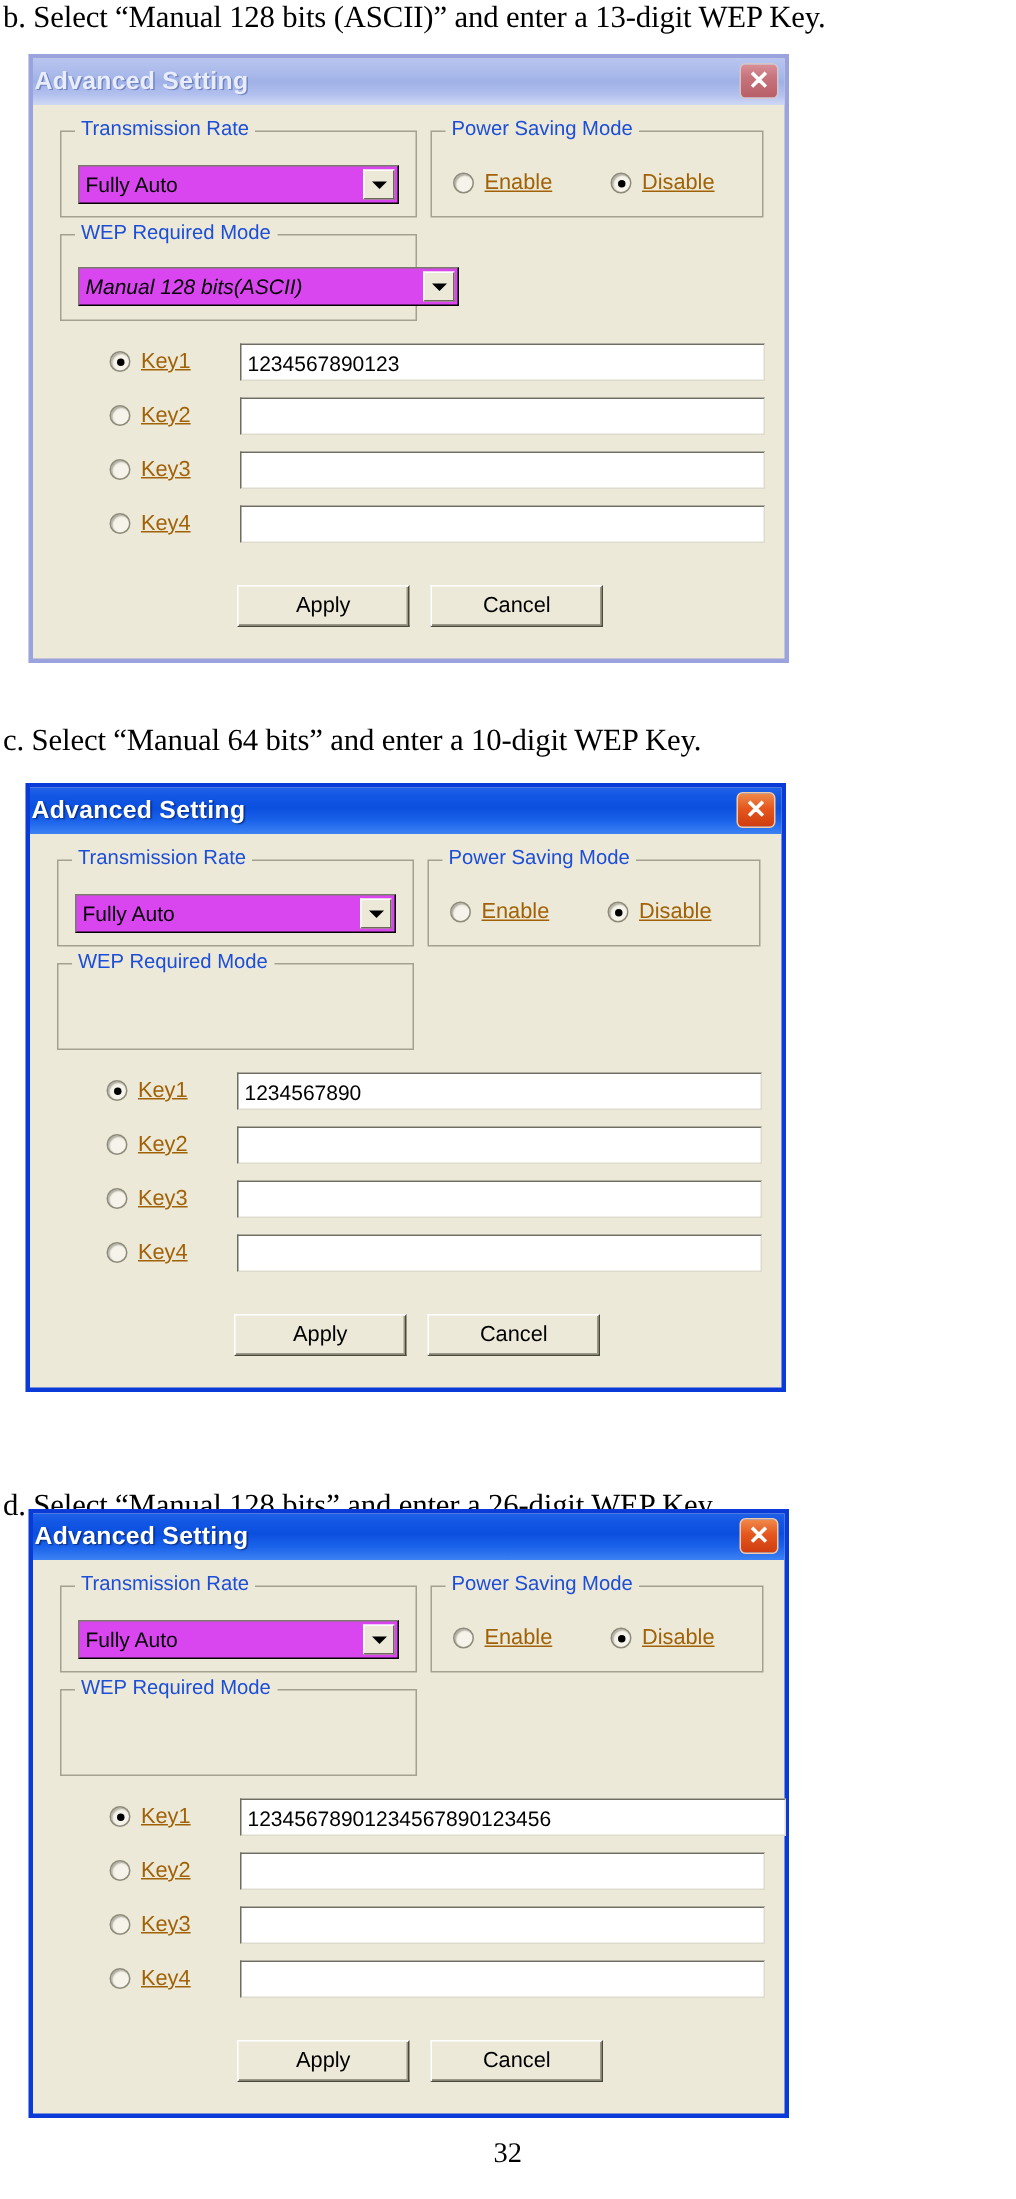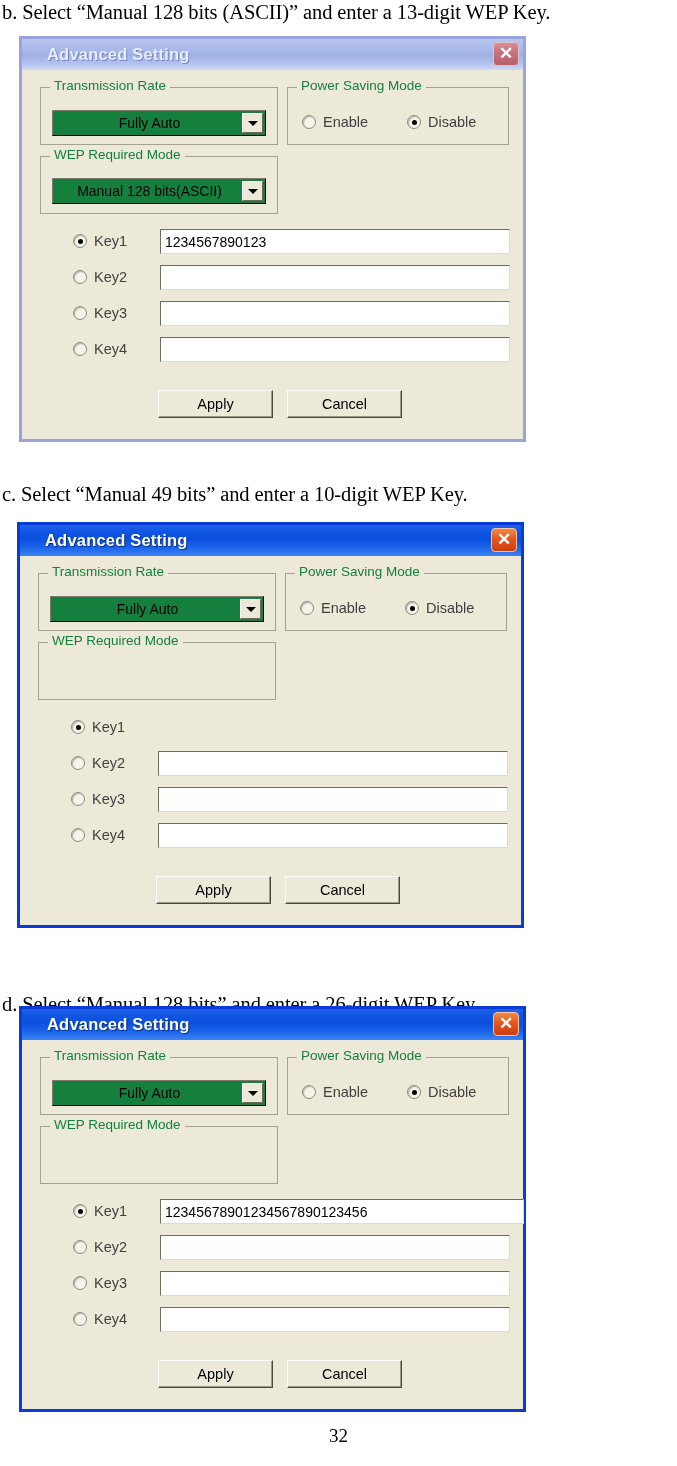--- a/index.html
+++ b/index.html
@@ -32,21 +32,21 @@
     box-shadow: 0 0 0 0 transparent;
   }
   .dialog.faded { border-color: #9aa3dd; }
   .dialog.vivid  { border-color: #0a3ad8; }
 
   .titlebar {
     height: 31px;
     position: relative;
     display: flex;
     align-items: center;
-    padding-left: 25px;
+    padding-left: 1px;
   }
   .dialog.faded .titlebar {
     background: linear-gradient(to bottom, #b8c5ef 0%, #a9b9ea 34%, #9fb1e6 50%, #b2c0ee 78%, #cfd8f4 100%);
   }
   .dialog.vivid .titlebar {
     background: linear-gradient(to bottom, #2161e8 0%, #1257e4 18%, #0b4fdf 44%, #1b63ea 72%, #3c82f4 100%);
   }
   .titlebar-text {
     font-family: "Liberation Sans", sans-serif;
     font-weight: bold;
@@ -93,34 +93,33 @@
     background: transparent;
   }
   .groupbox > .gb-legend {
     position: absolute;
     top: -10px;
     left: 9px;
     background: #ece9d8;
     padding: 0 4px;
     font-family: "Liberation Sans", sans-serif;
     font-size: 13.5px;
-    color: #15803d;
+    color: #1d4ed8;
     white-space: nowrap;
   }
 
   
   .combo {
     position: absolute;
-    background: #15803d;
+    background: #d946ef;
     border: 1px solid #000000;
     border-top-color: #7c7a6c;
     border-left-color: #7c7a6c;
     display: flex;
     align-items: center;
-    text-align: center;
   }
   .combo .combo-text {
     flex: 1;
     padding-left: 4px;
     font-family: "Liberation Sans", sans-serif;
     font-size: 14px;
     color: #000000;
     white-space: nowrap;
     overflow: hidden;
   }
@@ -163,22 +162,23 @@
   }
   .radio.checked::after {
     content: "";
     width: 5px; height: 5px;
     border-radius: 50%;
     background: #000000;
   }
   .radio-label {
     font-family: "Liberation Sans", sans-serif;
     font-size: 14.5px;
-    color: #404040;
+    color: #a16207;
     white-space: nowrap;
+    text-decoration: underline;
   }
 
   
   .textfield {
     position: absolute;
     background: #ffffff;
     border: 1px solid #dedbce;
     border-top: 1px solid #6f6d60;
     border-left: 1px solid #6f6d60;
     display: flex;
@@ -249,21 +249,21 @@
       <span class="radio-label">Enable</span>
     </div>
     <div class="radio-row" style="left:385px; top:44px;">
       <span class="radio checked"></span>
       <span class="radio-label">Disable</span>
     </div>
 
     <div class="groupbox" style="left:18px; top:86px; width:238px; height:58px;">
       <span class="gb-legend">WEP Required Mode</span>
     </div>
-    <div class="combo" style="left:30px; top:108px; width:214px; height:26px;">
+    <div class="combo" style="left:30px; top:108px; width:254px; height:26px;font-style:italic;">
       <span class="combo-text">Manual 128 bits(ASCII)</span>
       <span class="combo-arrow">
           <i class="arrow-glyph"></i>
         </span>
     </div>
 
     <div class="radio-row" style="left:51px; top:163px;">
       <span class="radio checked"></span>
       <span class="radio-label">Key1</span>
     </div>
@@ -285,21 +285,21 @@
       <span class="radio"></span>
       <span class="radio-label">Key4</span>
     </div>
     <div class="textfield" style="left:138px; top:267px; width:350px; height:25px;"></div>
 
     <div class="pushbtn" style="left:136px; top:320px; width:115px; height:28px;">Apply</div>
     <div class="pushbtn" style="left:265px; top:320px; width:115px; height:28px;">Cancel</div>
   </div>
 </div>
 
-<div class="caption" style="position:absolute; left:2px; top:482px;">c. Select “Manual 49 bits” and enter a 10-digit WEP Key.</div>
+<div class="caption" style="position:absolute; left:2px; top:482px;">c. Select “Manual 64 bits” and enter a 10-digit WEP Key.</div>
 
 <div class="dialog vivid" style="left:17px; top:522px; width:507px; height:406px;">
   <div class="titlebar">
     <span class="titlebar-text">Advanced Setting</span>
     <div class="close-btn">
       <span class="close-x">✕</span>
     </div>
   </div>
   <div class="dialog-body" style="height:369px;">
 
@@ -326,20 +326,21 @@
     </div>
 
     <div class="groupbox" style="left:18px; top:86px; width:238px; height:58px;">
       <span class="gb-legend">WEP Required Mode</span>
     </div>
 
     <div class="radio-row" style="left:51px; top:163px;">
       <span class="radio checked"></span>
       <span class="radio-label">Key1</span>
     </div>
+    <div class="textfield" style="left:138px; top:159px; width:350px; height:25px;">1234567890</div>
 
     <div class="radio-row" style="left:51px; top:199px;">
       <span class="radio"></span>
       <span class="radio-label">Key2</span>
     </div>
     <div class="textfield" style="left:138px; top:195px; width:350px; height:25px;"></div>
 
     <div class="radio-row" style="left:51px; top:235px;">
       <span class="radio"></span>
       <span class="radio-label">Key3</span>

